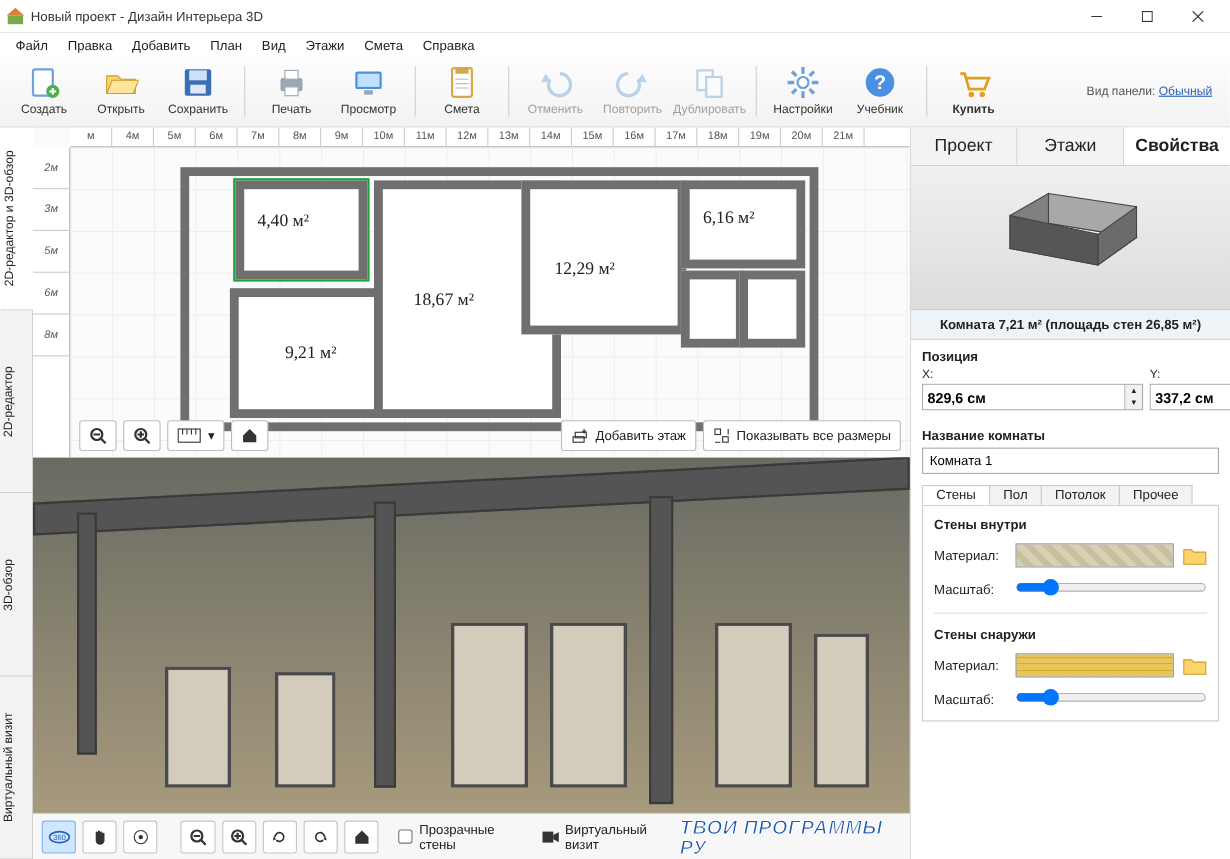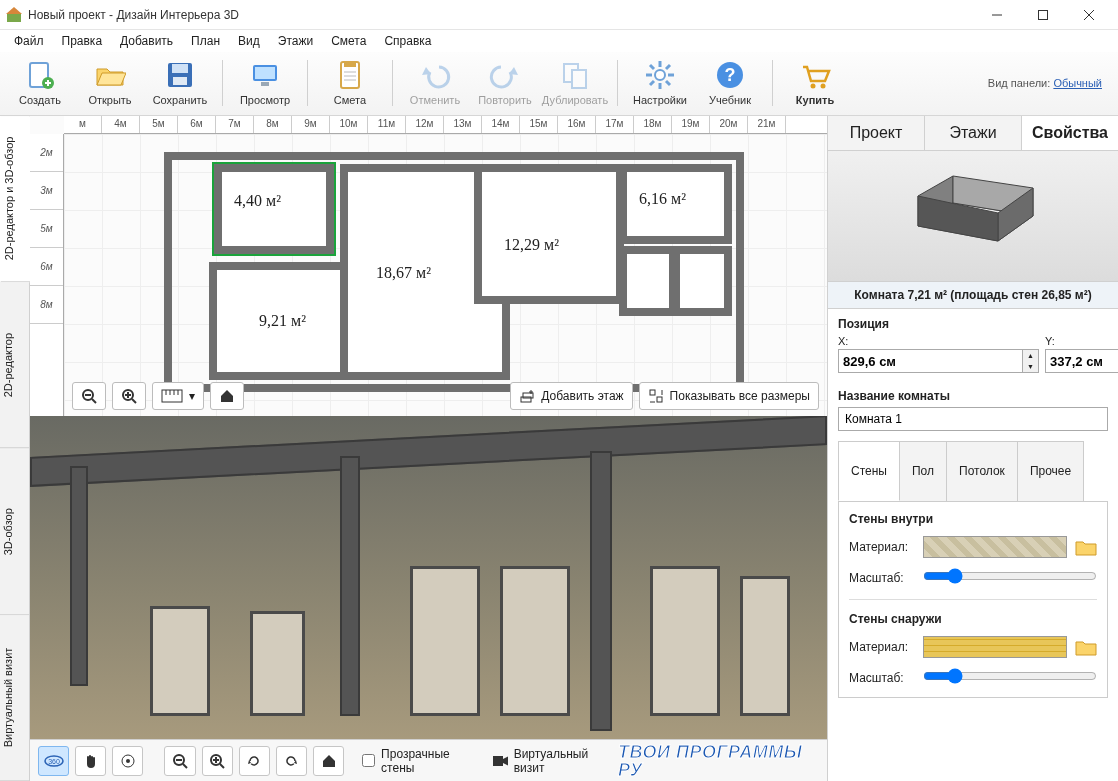--- a/index.html
+++ b/index.html
@@ -85,21 +85,21 @@
 .pos-col label{ font-size:11px;}
 .spin { display:flex; border:1px solid #aaa; height:24px;}
 .spin input{ flex:1; border:none; padding:0 4px; font-size:13px; min-width:0;font-weight:bold;}
 .spin .arrows{ width:16px; display:flex; flex-direction:column; border-left:1px solid #aaa;}
 .spin .arrows div{flex:1; display:flex; align-items:center; justify-content:center; font-size:7px; background:#f1f1f1;}
 
 .name-row{ padding:0 10px 10px;}
 .name-row input{ width:100%; height:24px; border:1px solid #aaa; padding:0 6px; font-size:12px;}
 
 .sub-tabs { display:flex; padding:0 10px; gap:0;}
-.sub-tab { padding:22px 12px; font-size:12px; border:1px solid #ccc; border-bottom:none; background:#f3f3f3; margin-right:-1px;}
+.sub-tab { padding:1px 12px; font-size:12px; border:1px solid #ccc; border-bottom:none; background:#f3f3f3; margin-right:-1px;}
 .sub-tab.active{ background:#fff; border-bottom:1px solid #fff; position:relative; z-index:1;}
 .sub-panel{ margin:0 10px 10px; border:1px solid #ccc; padding:10px; display:flex; flex-direction:column; gap:10px;}
 .group-title{ font-weight:700; font-size:12px;}
 .mat-row{ display:flex; align-items:center; gap:8px; font-size:12px;}
 .mat-row .lbl{ width:66px;}
 .swatch{ flex:1; height:22px; border:1px solid #999;}
 .swatch.wallpaper{ background: repeating-linear-gradient(45deg,#d8d0b6 0 6px,#c8bf9f 6px 12px);}
 .swatch.brick{ background: repeating-linear-gradient(0deg,#e8c659 0 5px,#d5ab2b 5px 6px), repeating-linear-gradient(90deg, rgba(0,0,0,0) 0 22px, #b88f1a 22px 23px); }
 .folder-ico{width:22px;height:20px;}
 .slider{ flex:1; }
@@ -164,20 +164,28 @@
     </div>
   <div class="tool-btn">
       <svg class="ico" viewBox="0 0 32 32">
         <rect x="4" y="4" width="24" height="24" rx="2" fill="#3a6fb7"></rect>
         <rect x="8" y="5" width="16" height="9" fill="#cfe1f6"></rect>
         <rect x="9" y="18" width="14" height="8" fill="#dfe9f5"></rect>
       </svg>
       <span class="lbl">Сохранить</span>
     </div>
   <div class="tool-sep"></div>
+  <div class="tool-btn">
+      <svg class="ico" viewBox="0 0 32 32">
+        <rect x="6" y="12" width="20" height="12" rx="2" fill="#9aa8b5"></rect>
+        <rect x="10" y="5" width="12" height="8" fill="#fff" stroke="#9aa8b5"></rect>
+        <rect x="10" y="20" width="12" height="8" fill="#fff" stroke="#9aa8b5"></rect>
+      </svg>
+      <span class="lbl">Печать</span>
+    </div>
   <div class="tool-btn">
       <svg class="ico" viewBox="0 0 32 32">
         <rect x="4" y="6" width="24" height="16" rx="2" fill="#4a90e2"></rect>
         <rect x="6" y="8" width="20" height="12" fill="#bfe1ff"></rect>
         <rect x="12" y="23" width="8" height="4" fill="#9aa8b5"></rect>
       </svg>
       <span class="lbl">Просмотр</span>
     </div>
   <div class="tool-sep"></div>
   <div class="tool-btn">

